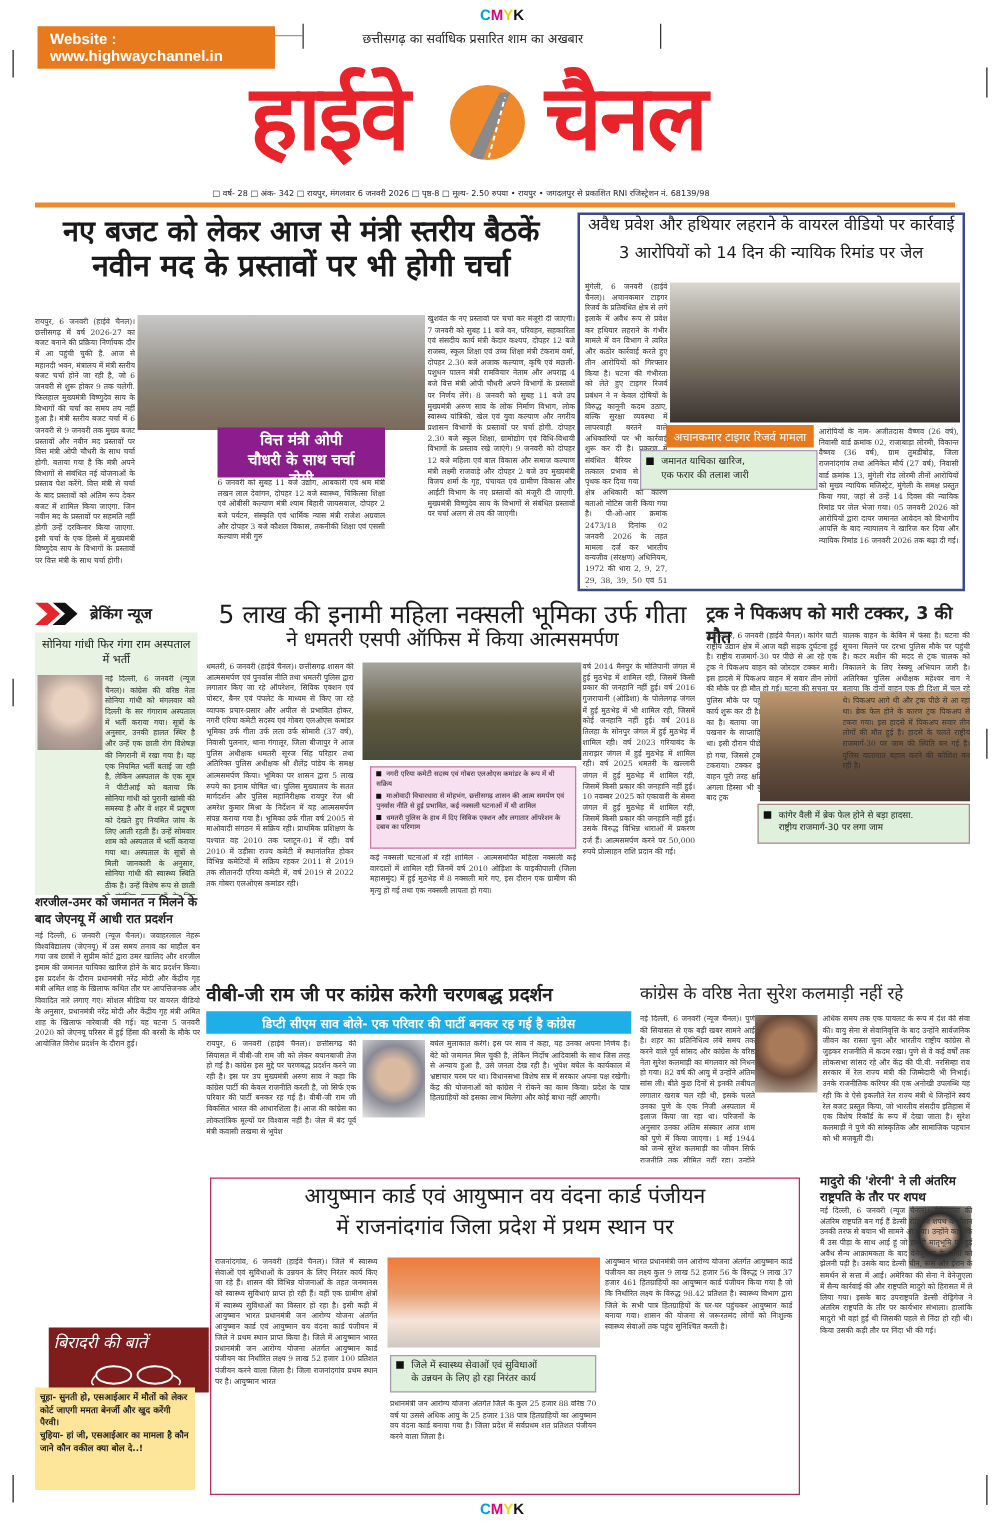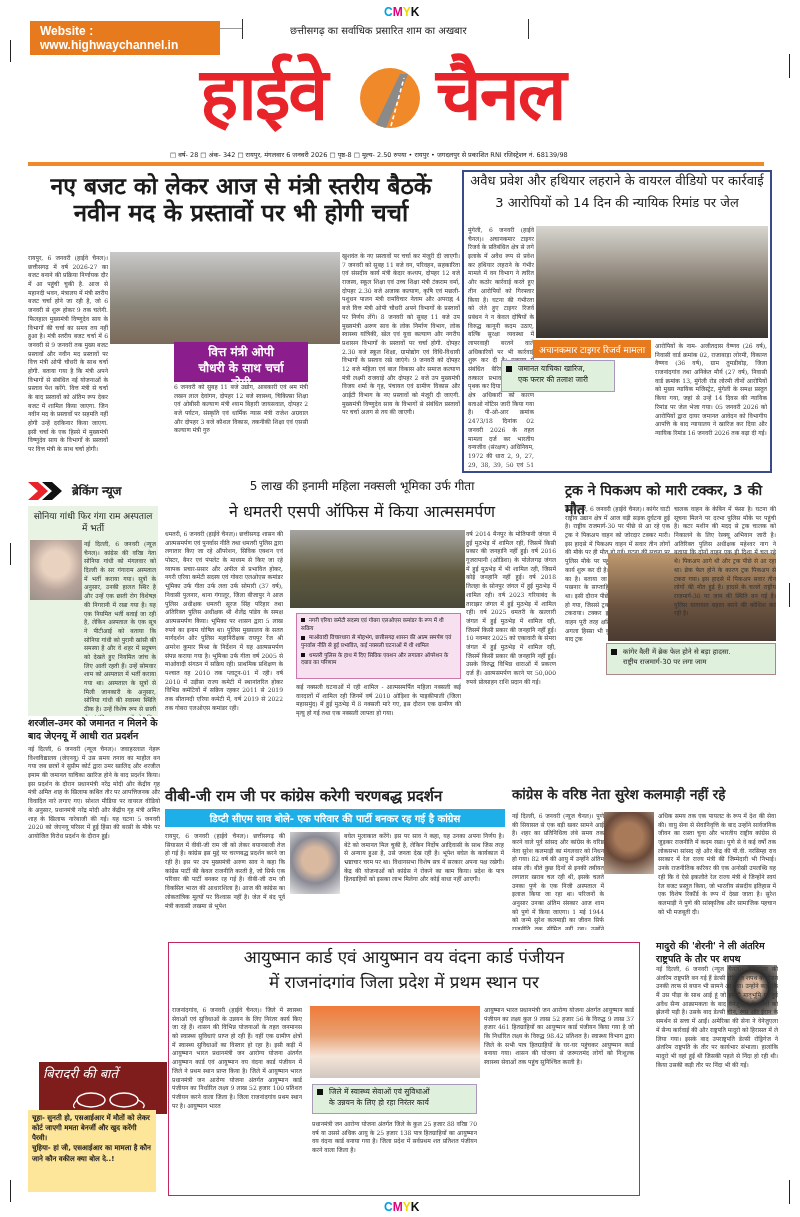--- a/index.html
+++ b/index.html
@@ -58,41 +58,41 @@
 <div class="abs purple" style="left:174px;top:342px;width:134px;height:40px;font-size:12px;padding:3px 20px">वित्त मंत्री ओपी चौधरी के साथ चर्चा होगी</div>
 <div class="abs body" style="left:174px;top:383px;width:134px;height:90px;overflow:hidden">6 जनवरी को सुबह 11 बजे उद्योग, आबकारी एवं श्रम मंत्री लखन लाल देवांगन, दोपहर 12 बजे स्वास्थ्य, चिकित्सा शिक्षा एवं ओबीसी कल्याण मंत्री श्याम बिहारी जायसवाल, दोपहर 2 बजे पर्यटन, संस्कृति एवं धार्मिक न्यास मंत्री राजेश अग्रवाल और दोपहर 3 बजे कौशल विकास, तकनीकी शिक्षा एवं एससी कल्याण मंत्री गुरु</div>
 <div class="abs body" style="left:342px;top:252px;width:118px;height:222px;overflow:hidden">खुशवंत के नए प्रस्तावों पर चर्चा कर मंजूरी दी जाएगी। 7 जनवरी को सुबह 11 बजे वन, परिवहन, सहकारिता एवं संसदीय कार्य मंत्री केदार कश्यप, दोपहर 12 बजे राजस्व, स्कूल शिक्षा एवं उच्च शिक्षा मंत्री टंकराम वर्मा, दोपहर 2.30 बजे अजाक कल्याण, कृषि एवं मछली-पशुधन पालन मंत्री रामविचार नेताम और अपराह्न 4 बजे वित्त मंत्री ओपी चौधरी अपने विभागों के प्रस्तावों पर निर्णय लेंगे। 8 जनवरी को सुबह 11 बजे उप मुख्यमंत्री अरुण साव के लोक निर्माण विभाग, लोक स्वास्थ्य यांत्रिकी, खेल एवं युवा कल्याण और नगरीय प्रशासन विभागों के प्रस्तावों पर चर्चा होगी. दोपहर 2.30 बजे स्कूल शिक्षा, ग्रामोद्योग एवं विधि-विधायी विभागों के प्रस्ताव रखे जाएंगे। 9 जनवरी को दोपहर 12 बजे महिला एवं बाल विकास और समाज कल्याण मंत्री लक्ष्मी राजवाड़े और दोपहर 2 बजे उप मुख्यमंत्री विजय शर्मा के गृह, पंचायत एवं ग्रामीण विकास और आईटी विभाग के नए प्रस्तावों को मंजूरी दी जाएगी. मुख्यमंत्री विष्णुदेव साय के विभागों से संबंधित प्रस्तावों पर चर्चा अलग से तय की जाएगी।</div>
 
 <div class="abs box" style="left:462px;top:170px;width:310px;height:303px;"></div>
 <div class="abs h1" style="left:466px;top:174px;width:302px;font-size:13px;font-weight:normal">अवैध प्रवेश और हथियार लहराने के वायरल वीडियो पर कार्रवाई</div>
 <div class="abs h1" style="left:466px;top:196px;width:302px;font-size:13px;font-weight:normal">3 आरोपियों को 14 दिन की न्यायिक रिमांड पर जेल</div>
 <div class="abs body" style="left:468px;top:226px;width:66px;height:244px;overflow:hidden">मुंगेली, 6 जनवरी (हाईवे चैनल)। अचानकमार टाइगर रिजर्व के प्रतिबंधित क्षेत्र से लगे इलाके में अवैध रूप से प्रवेश कर हथियार लहराने के गंभीर मामले में वन विभाग ने त्वरित और कठोर कार्रवाई करते हुए तीन आरोपियों को गिरफ्तार किया है। घटना की गंभीरता को लेते हुए टाइगर रिजर्व प्रबंधन ने न केवल दोषियों के विरुद्ध कानूनी कदम उठाए, बल्कि सुरक्षा व्यवस्था में लापरवाही बरतने वाले अधिकारियों पर भी कार्रवाई शुरू कर दी है। प्रकरण में संबंधित बैरियर गार्ड को तत्काल प्रभाव से सेवा से पृथक कर दिया गया है, जबकि क्षेत्र अधिकारी को कारण बताओ नोटिस जारी किया गया है। पी-ओ-आर क्रमांक 2473/18 दिनांक 02 जनवरी 2026 के तहत मामला दर्ज कर भारतीय वन्यजीव (संरक्षण) अधिनियम, 1972 की धारा 2, 9, 27, 29, 38, 39, 50 एवं 51 के उल्लंघन का अपराध पाया गया।</div>
 <div class="abs ph" style="left:536px;top:226px;width:232px;height:112px;background:linear-gradient(#d8d6d0,#7e7468 55%,#3a3430)"></div>
 <div class="abs" style="left:533px;top:340px;width:118px;height:18px;background:#e87a1e;color:#fff;font-size:9px;text-align:center;padding-top:3px">अचानकमार टाइगर रिजर्व मामला</div>
-<div class="abs green" style="left:501px;top:360px;width:114px;height:32px;padding:3px 4px;font-size:7.5px;line-height:1.4">
+<div class="abs green" style="left:512px;top:360px;width:142px;height:32px;padding:3px 4px;font-size:7.5px;line-height:1.4">
   <span class="bullet"></span><span>जमानत याचिका खारिज,</span><br>
   <span style="padding-left:12px">एक फरार की तलाश जारी</span>
 </div>
 <div class="abs body" style="left:655px;top:342px;width:112px;height:128px;overflow:hidden">आरोपियों के नाम- अजीतदास वैष्णव (26 वर्ष), निवासी वार्ड क्रमांक 02, राजाबाड़ा लोरमी, विकान्त वैष्णव (36 वर्ष), ग्राम तुमडीबोड़, जिला राजनांदगांव तथा अनिकेत मौर्य (27 वर्ष), निवासी वार्ड क्रमांक 13, मुंगेली रोड लोरमी तीनों आरोपियों को मुख्य न्यायिक मजिस्ट्रेट, मुंगेली के समक्ष प्रस्तुत किया गया, जहां से उन्हें 14 दिवस की न्यायिक रिमांड पर जेल भेजा गया। 05 जनवरी 2026 को आरोपियों द्वारा दायर जमानत आवेदन को विभागीय आपत्ति के बाद न्यायालय ने खारिज कर दिया और न्यायिक रिमांड 16 जनवरी 2026 तक बढ़ा दी गई।</div>
 
 <div class="abs" style="left:28px;top:480px;width:130px;height:22px;">
   <svg class="abs" width="40" height="18" viewBox="0 0 40 18" style="left:0;top:2px">
     <path d="M0 0 L10 0 L20 9 L10 18 L0 18 L10 9 Z" fill="#e8232a"></path>
     <path d="M14 0 L24 0 L34 9 L24 18 L14 18 L24 9 Z" fill="#111"></path>
   </svg>
   <span class="abs" style="left:44px;top:2px;font-size:12px;font-weight:bold">ब्रेकिंग न्यूज</span>
 </div>
 <div class="abs" style="left:28px;top:506px;width:130px;height:210px;background:#e8f3e4"></div>
 <div class="abs" style="left:30px;top:510px;width:126px;font-size:9px;text-align:center;line-height:1.35">सोनिया गांधी फिर गंगा राम अस्पताल में भर्ती</div>
 <div class="abs ph" style="left:30px;top:540px;width:52px;height:60px;background:radial-gradient(circle at 50% 40%,#e9d2c0 30%,#b7a39a 60%,#98908a)"></div>
 <div class="abs body" style="left:30px;top:540px;width:126px;height:176px;overflow:hidden;padding-left:54px;text-indent:0">नई दिल्ली, 6 जनवरी (न्यूज चैनल)। कांग्रेस की वरिष्ठ नेता सोनिया गांधी को मंगलवार को दिल्ली के सर गंगाराम अस्पताल में भर्ती कराया गया। सूत्रों के अनुसार, उनकी हालत स्थिर है और उन्हें एक छाती रोग विशेषज्ञ की निगरानी में रखा गया है। यह एक नियमित भर्ती बताई जा रही है, लेकिन अस्पताल के एक सूत्र ने पीटीआई को बताया कि सोनिया गांधी को पुरानी खांसी की समस्या है और वे शहर में प्रदूषण को देखते हुए नियमित जांच के लिए आती रहती हैं। उन्हें सोमवार शाम को अस्पताल में भर्ती कराया गया था। अस्पताल के सूत्रों से मिली जानकारी के अनुसार, सोनिया गांधी की स्वास्थ्य स्थिति ठीक है। उन्हें विशेष रूप से छाती से संबंधित समस्याओं के लिए चिकित्सकीय देखरेख में रखा गया है। उन्हें पहले से ही पुरानी खांसी की शिकायत रही है, जिसके कारण वे नियमित अंतराल पर अस्पताल आकर अपनी जांच करवाती हैं। गांधी दिसंबर 2025 में 79 साल की हो गई।</div>
 <div class="abs" style="left:28px;top:717px;width:132px;font-size:9.5px;font-weight:bold;line-height:1.35">शरजील-उमर को जमानत न मिलने के बाद जेएनयू में आधी रात प्रदर्शन</div>
 <div class="abs body" style="left:28px;top:745px;width:132px;height:300px;overflow:hidden">नई दिल्ली, 6 जनवरी (न्यूज चैनल)। जवाहरलाल नेहरू विश्वविद्यालय (जेएनयू) में उस समय तनाव का माहौल बन गया जब छात्रों ने सुप्रीम कोर्ट द्वारा उमर खालिद और शरजील इमाम की जमानत याचिका खारिज होने के बाद प्रदर्शन किया। इस प्रदर्शन के दौरान प्रधानमंत्री नरेंद्र मोदी और केंद्रीय गृह मंत्री अमित शाह के खिलाफ कथित तौर पर आपत्तिजनक और विवादित नारे लगाए गए। सोशल मीडिया पर वायरल वीडियो के अनुसार, प्रधानमंत्री नरेंद्र मोदी और केंद्रीय गृह मंत्री अमित शाह के खिलाफ नारेबाजी की गई। यह घटना 5 जनवरी 2020 को जेएनयू परिसर में हुई हिंसा की बरसी के मौके पर आयोजित विरोध प्रदर्शन के दौरान हुई।</div>
 
-<div class="abs h1" style="left:162px;top:480px;width:400px;font-size:12px;font-weight:normal">5 लाख की इनामी महिला नक्सली भूमिका उर्फ गीता</div>
+<div class="abs h1" style="left:162px;top:480px;width:400px;font-size:20px;font-weight:normal">5 लाख की इनामी महिला नक्सली भूमिका उर्फ गीता</div>
 <div class="abs h1" style="left:162px;top:503px;width:400px;font-size:16px;font-weight:normal">ने धमतरी एसपी ऑफिस में किया आत्मसमर्पण</div>
 <div class="abs body" style="left:165px;top:530px;width:118px;height:248px;overflow:hidden">धमतरी, 6 जनवरी (हाईवे चैनल)। छत्तीसगढ़ शासन की आत्मसमर्पण एवं पुनर्वास नीति तथा धमतरी पुलिस द्वारा लगातार किए जा रहे ऑपरेशन, सिविक एक्शन एवं पोस्टर, बैनर एवं पंपलेट के माध्यम से किए जा रहे व्यापक प्रचार-प्रसार और अपील से प्रभावित होकर, नगरी एरिया कमेटी सदस्य एवं गोबरा एलओएस कमांडर भूमिका उर्फ गीता उर्फ लता उर्फ सोमारी (37 वर्ष), निवासी पुलनार, थाना गंगालूर, जिला बीजापुर ने आज पुलिस अधीक्षक धमतरी सूरज सिंह परिहार तथा अतिरिक्त पुलिस अधीक्षक श्री शैलेंद्र पांडेय के समक्ष आत्मसमर्पण किया। भूमिका पर शासन द्वारा 5 लाख रुपये का इनाम घोषित था। पुलिस मुख्यालय के सतत मार्गदर्शन और पुलिस महानिरीक्षक रायपुर रेंज श्री अमरेश कुमार मिश्रा के निर्देशन में यह आत्मसमर्पण संपन्न कराया गया है। भूमिका उर्फ गीता वर्ष 2005 से माओवादी संगठन में सक्रिय रही। प्राथमिक प्रशिक्षण के पश्चात वह 2010 तक प्लाटून-01 में रही। वर्ष 2010 में उड़ीसा राज्य कमेटी में स्थानांतरित होकर विभिन्न कमेटियों में सक्रिय रहकर 2011 से 2019 तक सीतानदी एरिया कमेटी में, वर्ष 2019 से 2022 तक गोबरा एलओएस कमांडर रही।</div>
 <div class="abs ph" style="left:290px;top:530px;width:175px;height:78px;background:linear-gradient(#a6a4a0,#5f5a40 55%,#4a4a3a)"></div>
 <div class="abs pinkbox" style="left:296px;top:613px;width:165px;height:66px;padding:3px 4px">
   <div style="font-size:5.5px;line-height:1.4;margin-bottom:2px"><span class="bullet" style="width:4px;height:4px;margin-right:4px"></span><span>नगरी एरिया कमेटी सदस्य एवं गोबरा एलओएस कमांडर के रूप में थी सक्रिय</span></div>
   <div style="font-size:5.5px;line-height:1.4;margin-bottom:2px"><span class="bullet" style="width:4px;height:4px;margin-right:4px"></span><span>माओवादी विचारधारा से मोहभंग, छत्तीसगढ़ शासन की आत्म समर्पण एवं पुनर्वास नीति से हुई प्रभावित, कई नक्सली घटनाओं में थी शामिल</span></div>
   <div style="font-size:5.5px;line-height:1.4"><span class="bullet" style="width:4px;height:4px;margin-right:4px"></span><span>धमतरी पुलिस के हाथ में दिए सिविक एक्शन और लगातार ऑपरेशन के दबाव का परिणाम</span></div>
 </div>
 <div class="abs body" style="left:296px;top:683px;width:165px;height:95px;overflow:hidden">कई नक्सली घटनाओं में रही शामिल - आत्मसमर्पित महिला नक्सली कई वारदातों में शामिल रही जिनमें वर्ष 2010 ओड़िशा के पाइकीपाली (जिला महासमुंद) में हुई मुठभेड़ में 8 नक्सली मारे गए, इस दौरान एक ग्रामीण की मृत्यु हो गई तथा एक नक्सली लापता हो गया।</div>
 <div class="abs body" style="left:466px;top:530px;width:90px;height:248px;overflow:hidden">वर्ष 2014 मैनपुर के मोतिपानी जंगल में हुई मुठभेड़ में शामिल रही, जिसमें किसी प्रकार की जनहानि नहीं हुई। वर्ष 2016 गुजरापानी (ओडिशा) के पोलेलगढ़ जंगल में हुई मुठभेड़ में भी शामिल रही, जिसमें कोई जनहानि नहीं हुई। वर्ष 2018 तिलहा के सोनपुर जंगल में हुई मुठभेड़ में शामिल रही। वर्ष 2023 गरियाबंद के ताराझर जंगल में हुई मुठभेड़ में शामिल रही। वर्ष 2025 धमतरी के खल्लारी जंगल में हुई मुठभेड़ में शामिल रही, जिसमें किसी प्रकार की जनहानि नहीं हुई। 10 नवम्बर 2025 को एकावारी के सेमरा जंगल में हुई मुठभेड़ में शामिल रही, जिसमें किसी प्रकार की जनहानि नहीं हुई। उसके विरुद्ध विभिन्न धाराओं में प्रकरण दर्ज हैं। आत्मसमर्पण करने पर 50,000 रुपये प्रोत्साहन राशि प्रदान की गई।</div>
@@ -105,21 +105,21 @@
   <span style="padding-left:12px">राष्ट्रीय राजमार्ग-30 पर लगा जाम</span>
 </div>
 <div class="abs body" style="left:674px;top:505px;width:102px;height:268px;overflow:hidden">चालक वाहन के केबिन में फंसा है। घटना की सूचना मिलने पर दरभा पुलिस मौके पर पहुंची है। कटर मशीन की मदद से ट्रक चालक को निकालने के लिए रेस्क्यू अभियान जारी है। अतिरिक्त पुलिस अधीक्षक महेश्वर नाग ने बताया कि दोनों वाहन एक ही दिशा में चल रहे थे। पिकअप आगे थी और ट्रक पीछे से आ रहा था। ब्रेक फेल होने के कारण ट्रक पिकअप से टकरा गया। इस हादसे में पिकअप सवार तीन लोगों की मौत हुई है। हादसे के चलते राष्ट्रीय राजमार्ग-30 पर जाम की स्थिति बन गई है। पुलिस यातायात बहाल करने की कोशिश कर रही है।</div>
 
 <div class="abs" style="left:165px;top:785px;width:340px;font-size:15px;font-weight:bold">वीबी-जी राम जी पर कांग्रेस करेगी चरणबद्ध प्रदर्शन</div>
 <div class="abs cyanbar" style="left:165px;top:809px;width:340px;height:18px;font-size:10px;padding-top:2px">डिप्टी सीएम साव बोले- एक परिवार की पार्टी बनकर रह गई है कांग्रेस</div>
 <div class="abs body" style="left:165px;top:832px;width:120px;height:98px;overflow:hidden">रायपुर, 6 जनवरी (हाईवे चैनल)। छत्तीसगढ़ की सियासत में वीबी-जी राम जी को लेकर बयानबाजी तेज हो गई है। कांग्रेस इस मुद्दे पर चरणबद्ध प्रदर्शन करने जा रही है। इस पर उप मुख्यमंत्री अरुण साव ने कहा कि कांग्रेस पार्टी की केवल राजनीति करती है, जो सिर्फ एक परिवार की पार्टी बनकर रह गई है। वीबी-जी राम जी विकसित भारत की आधारशिला है। आज की कांग्रेस का लोकतांत्रिक मूल्यों पर विश्वास नहीं है। जेल में बंद पूर्व मंत्री कवासी लखमा से भूपेश</div>
 <div class="abs ph" style="left:290px;top:832px;width:50px;height:62px;background:radial-gradient(circle at 50% 45%,#d9b9a0 30%,#8a8a95 55%,#e6e6e6)"></div>
 <div class="abs body" style="left:344px;top:832px;width:160px;height:98px;overflow:hidden">बघेल मुलाकात करेंगे। इस पर साव ने कहा, यह उनका अपना निर्णय है। बेटे को जमानत मिल चुकी है, लेकिन निर्दोष आदिवासी के साथ जिस तरह से अन्याय हुआ है, उसे जनता देख रही है। भूपेश बघेल के कार्यकाल में भ्रष्टाचार चरम पर था। विधानसभा विशेष सत्र में सरकार अपना पक्ष रखेगी। केंद्र की योजनाओं को कांग्रेस ने रोकने का काम किया। प्रदेश के पात्र हितग्राहियों को इसका लाभ मिलेगा और कोई बाधा नहीं आएगी।</div>
 
-<div class="abs" style="left:512px;top:785px;width:270px;font-size:13.5px;font-weight:bold">कांग्रेस के वरिष्ठ नेता सुरेश कलमाड़ी नहीं रहे</div>
+<div class="abs" style="left:512px;top:785px;width:270px;font-size:13.5px;font-weight:normal">कांग्रेस के वरिष्ठ नेता सुरेश कलमाड़ी नहीं रहे</div>
 <div class="abs body" style="left:512px;top:812px;width:92px;height:118px;overflow:hidden">नई दिल्ली, 6 जनवरी (न्यूज चैनल)। पुणे की सियासत से एक बड़ी खबर सामने आई है। शहर का प्रतिनिधित्व लंबे समय तक करने वाले पूर्व सांसद और कांग्रेस के वरिष्ठ नेता सुरेश कलमाड़ी का मंगलवार को निधन हो गया। 82 वर्ष की आयु में उन्होंने अंतिम सांस ली। बीते कुछ दिनों से इनकी तबीयत लगातार खराब चल रही थी, इसके चलते उनका पुणे के एक निजी अस्पताल में इलाज किया जा रहा था। परिजनों के अनुसार उनका अंतिम संस्कार आज शाम को पुणे में किया जाएगा। 1 मई 1944 को जन्मे सुरेश कलमाड़ी का जीवन सिर्फ राजनीति तक सीमित नहीं रहा। उन्होंने अपने करियर की शुरुआत भारतीय वायु सेना से की थी और छह वर्षों से</div>
 <div class="abs ph" style="left:604px;top:812px;width:50px;height:62px;background:radial-gradient(circle at 50% 40%,#a87a5a 30%,#6a4a3a 55%,#c8b8a8)"></div>
 <div class="abs body" style="left:658px;top:812px;width:118px;height:118px;overflow:hidden">अधिक समय तक एक पायलट के रूप में देश की सेवा की। वायु सेना से सेवानिवृत्ति के बाद उन्होंने सार्वजनिक जीवन का रास्ता चुना और भारतीय राष्ट्रीय कांग्रेस से जुड़कर राजनीति में कदम रखा। पुणे से वे कई वर्षों तक लोकसभा सांसद रहे और केंद्र की पी.वी. नरसिम्हा राव सरकार में रेल राज्य मंत्री की जिम्मेदारी भी निभाई। उनके राजनीतिक करियर की एक अनोखी उपलब्धि यह रही कि वे ऐसे इकलौते रेल राज्य मंत्री थे जिन्होंने स्वयं रेल बजट प्रस्तुत किया, जो भारतीय संसदीय इतिहास में एक विशेष रिकॉर्ड के रूप में देखा जाता है। सुरेश कलमाड़ी ने पुणे की सांस्कृतिक और सामाजिक पहचान को भी मजबूती दी।</div>
 
 <div class="abs mag" style="left:168px;top:942px;width:472px;height:254px;"></div>
 <div class="abs h1" style="left:170px;top:948px;width:468px;font-size:17px;font-weight:normal">आयुष्मान कार्ड एवं आयुष्मान वय वंदना कार्ड पंजीयन</div>
 <div class="abs h1" style="left:170px;top:973px;width:468px;font-size:17px;font-weight:normal">में राजनांदगांव जिला प्रदेश में प्रथम स्थान पर</div>
 <div class="abs body" style="left:172px;top:1006px;width:130px;height:186px;overflow:hidden">राजनांदगांव, 6 जनवरी (हाईवे चैनल)। जिले में स्वास्थ्य सेवाओं एवं सुविधाओं के उन्नयन के लिए निरंतर कार्य किए जा रहे हैं। शासन की विभिन्न योजनाओं के तहत जनमानस को स्वास्थ्य सुविधाएं प्राप्त हो रही हैं। वहीं एक ग्रामीण क्षेत्रों में स्वास्थ्य सुविधाओं का विस्तार हो रहा है। इसी कड़ी में आयुष्मान भारत प्रधानमंत्री जन आरोग्य योजना अंतर्गत आयुष्मान कार्ड एवं आयुष्मान वय वंदना कार्ड पंजीयन में जिले ने प्रथम स्थान प्राप्त किया है। जिले में आयुष्मान भारत प्रधानमंत्री जन आरोग्य योजना अंतर्गत आयुष्मान कार्ड पंजीयन का निर्धारित लक्ष्य 9 लाख 52 हजार 100 प्रतिशत पंजीयन करने वाला जिला है। जिला राजनांदगांव प्रथम स्थान पर है। आयुष्मान भारत</div>
 <div class="abs ph" style="left:310px;top:1006px;width:170px;height:72px;background:linear-gradient(#f07a3a,#e8a070 40%,#f5e4d8 70%,#d0c8c0)"></div>
 <div class="abs green" style="left:312px;top:1084px;width:165px;height:30px;padding:2px 4px;font-size:7.5px;line-height:1.45">

